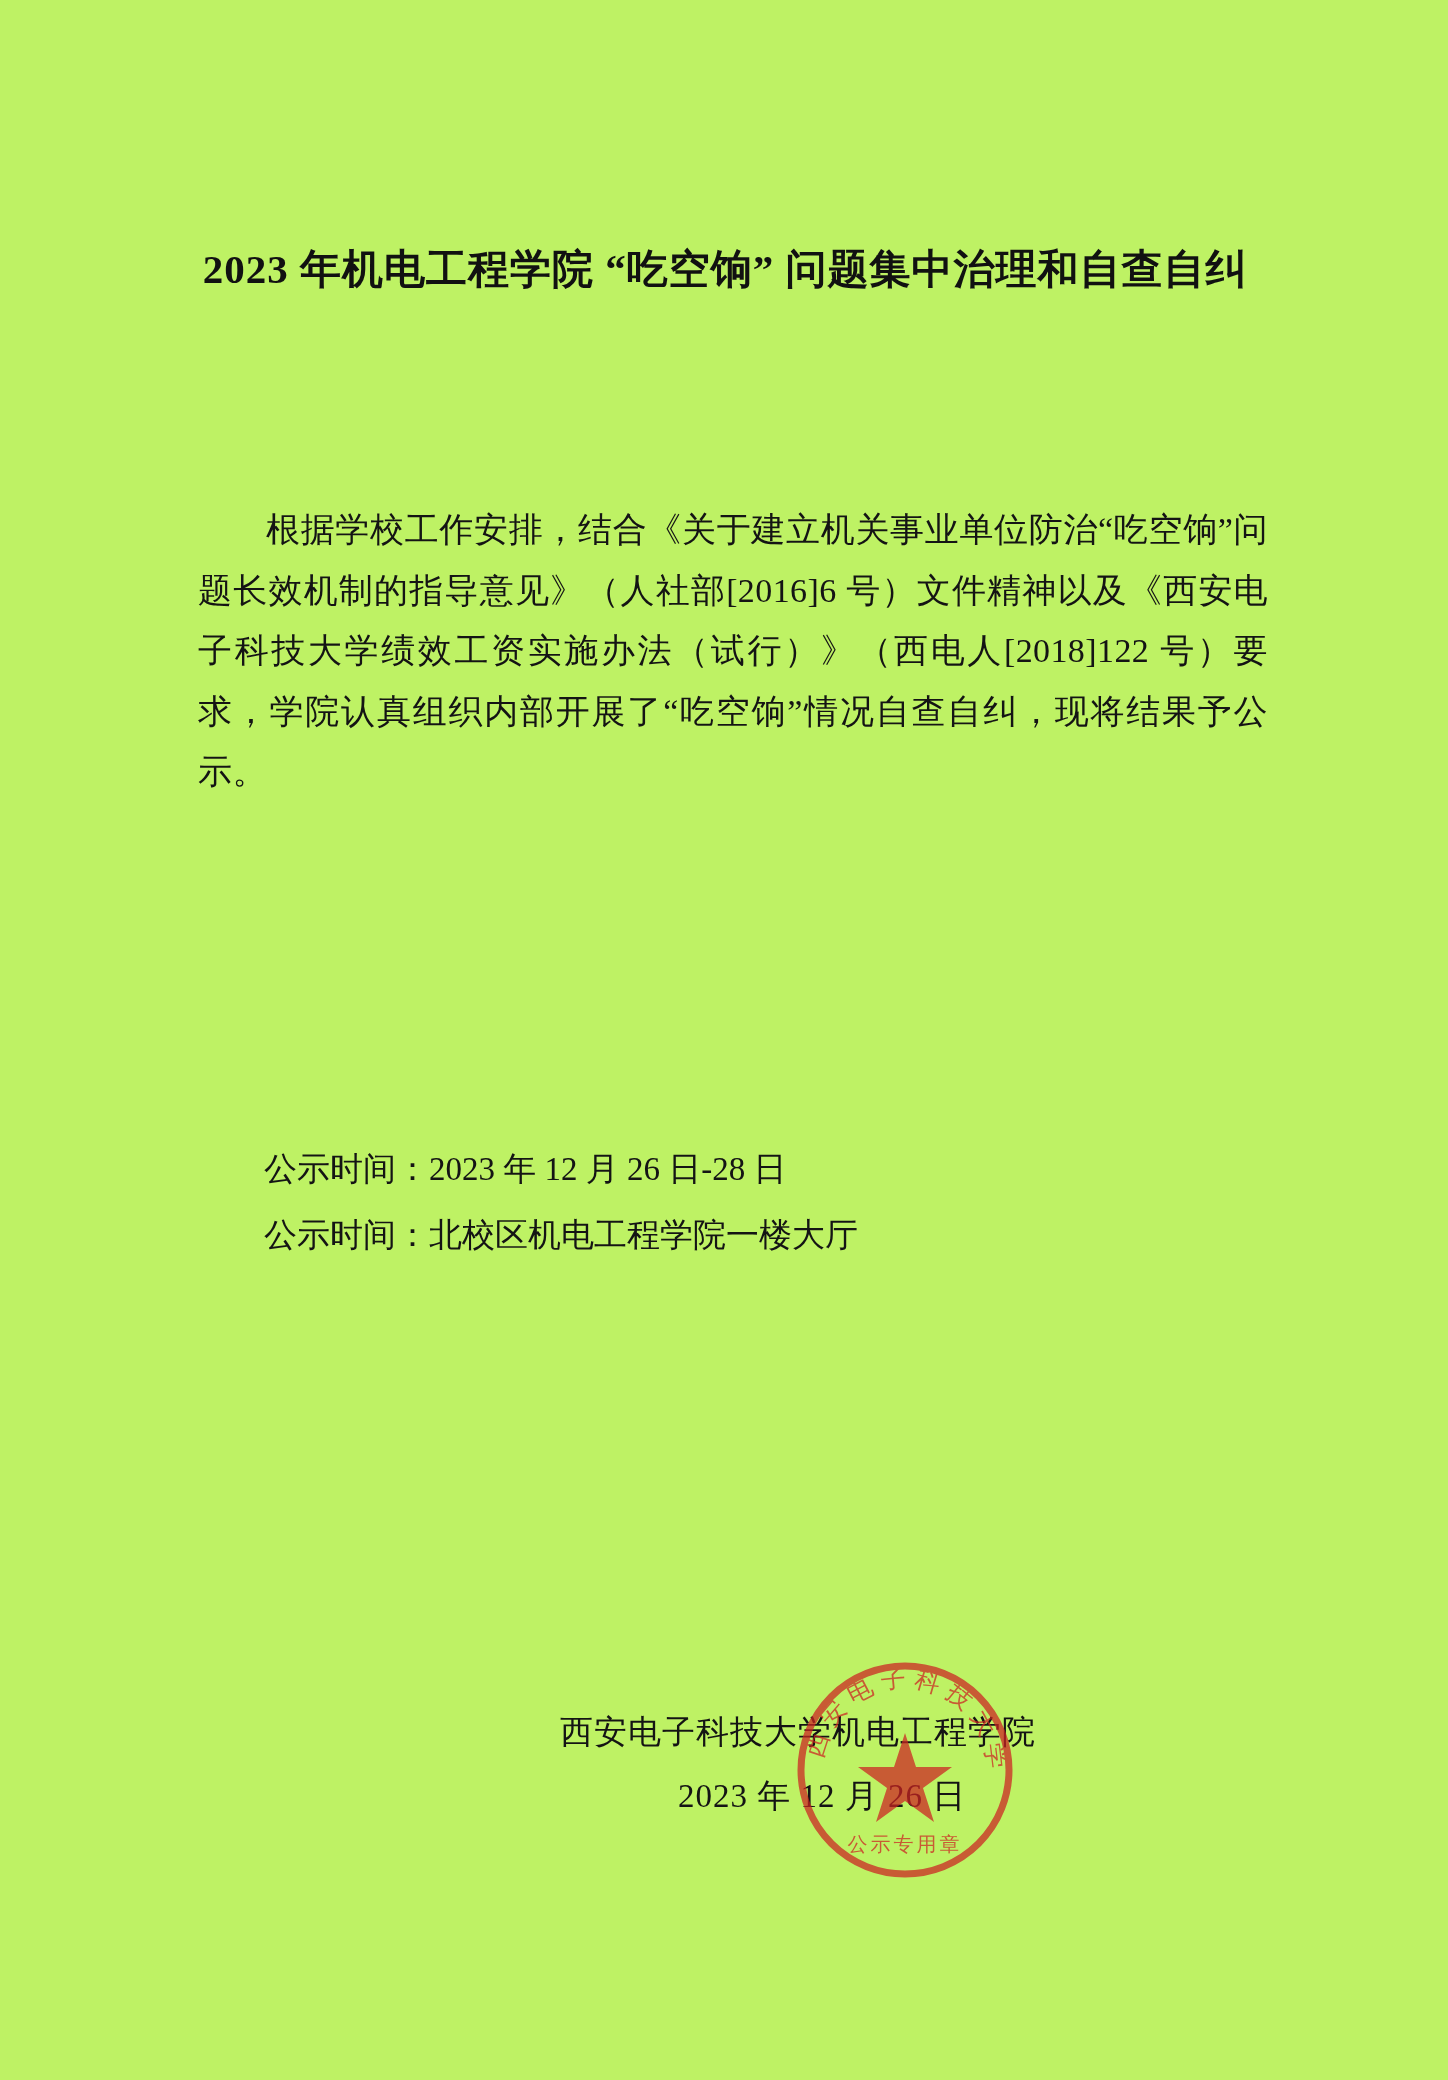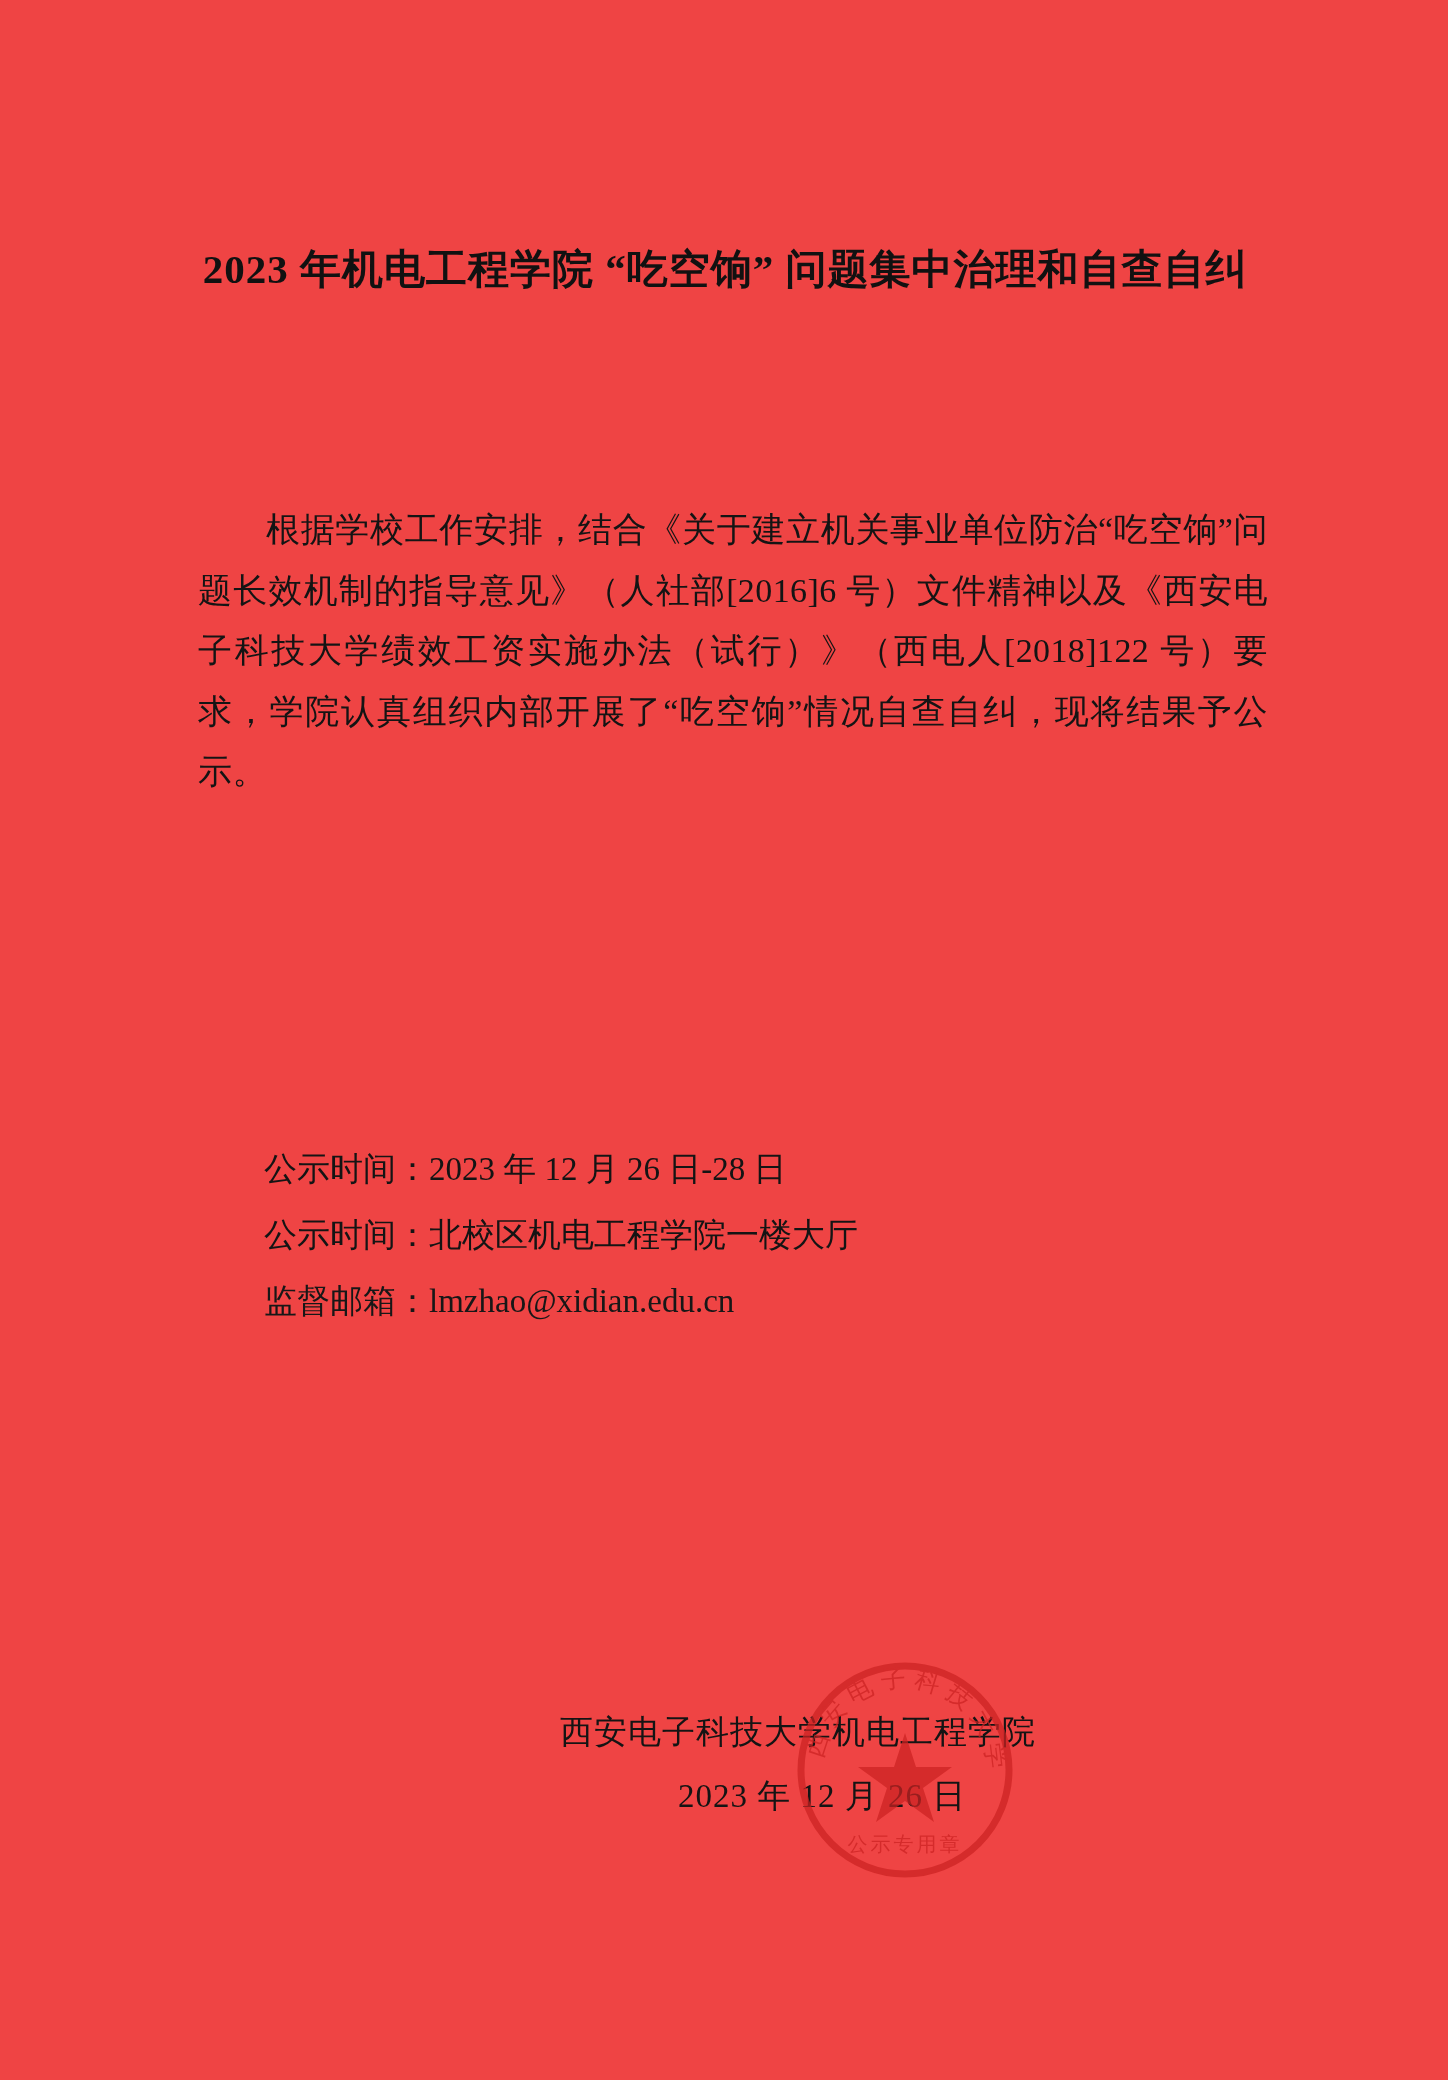--- a/index.html
+++ b/index.html
@@ -14,21 +14,21 @@
     font-family: "Liberation Serif", "DejaVu Serif", serif;
     color: #1a1a1a;
     overflow: hidden;
   }
   .page {
     position: absolute;
     left: 0;
     top: 0;
     width: 1448px;
     height: 2080px;
-    background: #ef4444;
+    background: #bef264;
   }
   .doc-title {
     position: absolute;
     left: 180px;
     top: 240px;
     width: 1090px;
     text-align: center;
     font-weight: bold;
     font-size: 41px;
     line-height: 1.45;
@@ -107,21 +107,20 @@
     <span>2023 年机电工程学院 “吃空饷” 问题集中治理和自查自纠</span>
   </div>
 
   <div class="body-block">
     <p class="para indent">根据学校工作安排，结合《关于建立机关事业单位防治“吃空饷”问题长效机制的指导意见》（人社部[2016]6 号）文件精神以及《西安电子科技大学绩效工资实施办法（试行）》（西电人[2018]122 号）要求，学院认真组织内部开展了“吃空饷”情况自查自纠，现将结果予公示。</p>
   </div>
 
   <div class="info-list">
     <div class="info-line">公示时间：2023 年 12 月 26 日-28 日</div>
     <div class="info-line">公示时间：北校区机电工程学院一楼大厅</div>
-    <div class="info-line email-text">监督邮箱：lmzhao@xidian.edu.cn</div>
   </div>
 
   <div class="signature">
     <div>西安电子科技大学机电工程学院</div>
     <div class="sign-date">2023 年 12 月 26 日</div>
   </div>
 
   <div class="seal">
     <svg width="230" height="230" viewBox="0 0 230 230" xmlns="http://www.w3.org/2000/svg">
       <defs>

